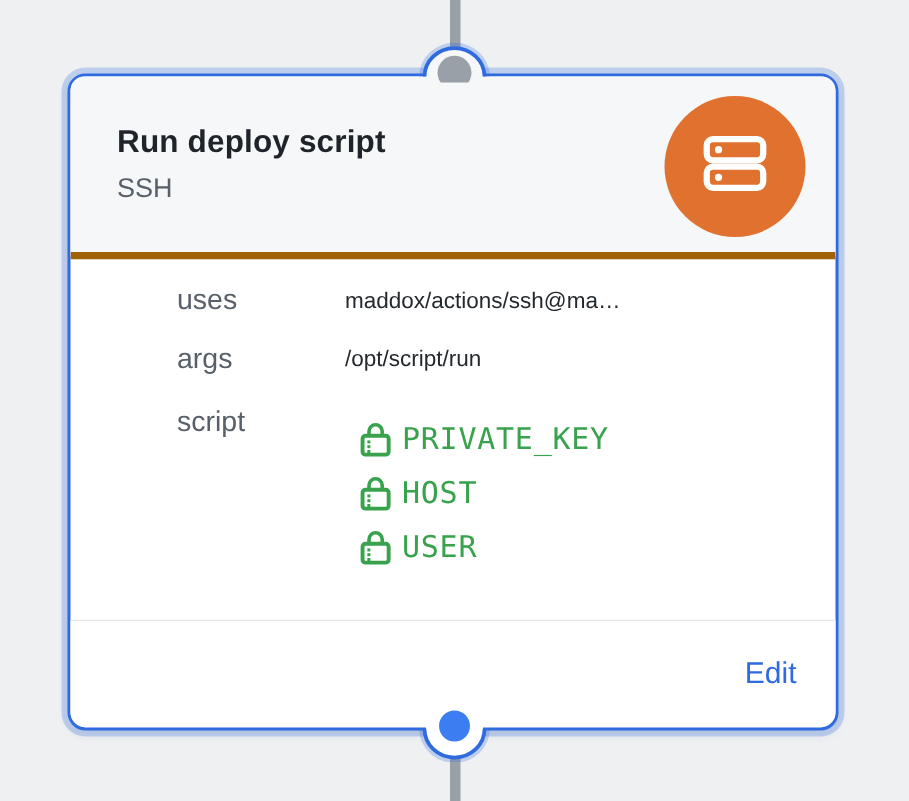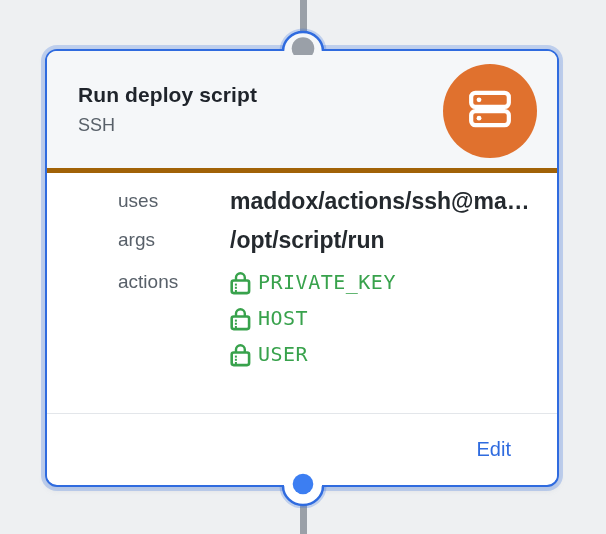--- a/index.html
+++ b/index.html
@@ -88,50 +88,50 @@
   }
   .field-label {
     width: 112px;
     flex: 0 0 auto;
     font-size: 19px;
     color: #586069;
     line-height: 30px;
     margin-left: 40px;
   }
   .field-value {
-    font-size: 23px;
-    font-weight: 700;
+    font-size: 15px;
+    font-weight: 400;
     color: #24292e;
     line-height: 30px;
     white-space: nowrap;
     overflow: hidden;
     max-width: 352px;
   }
-  .secrets-list { padding: 0; margin: 0; list-style: none; }
+  .secrets-list { padding: 0; margin: 10px; list-style: none; }
   .secret-item {
     display: flex;
     align-items: center;
     height: 36px;
   }
   .lock-icon { margin-right: 7px; display: inline-flex; }
   .secret-name {
     font-family: "DejaVu Sans Mono", monospace;
     font-size: 20px;
     letter-spacing: 0.5px;
     color: #38a24c;
     line-height: 36px;
   }
   .node-footer {
     box-sizing: border-box;
     border-top: 1px solid #e3e6ea;
     height: 71px;
     display: flex;
     align-items: center;
     justify-content: flex-end;
-    padding-right: 46px;
+    padding-right: 26px;
     border-radius: 0 0 9px 9px;
     background: #ffffff;
   }
   .edit-link {
     font-size: 20px;
     color: #2f6bdf;
     text-decoration: none;
     cursor: pointer;
   }
   
@@ -176,21 +176,21 @@
         <div class="field-label">uses</div>
         <div class="field-value">maddox/actions/ssh@ma…</div>
       </div>
 
       <div class="field-row">
         <div class="field-label">args</div>
         <div class="field-value">/opt/script/run</div>
       </div>
 
       <div class="field-row">
-        <div class="field-label" style="line-height:36px;">actions</div>
+        <div class="field-label" style="line-height:36px;">script</div>
         <ul class="secrets-list">
           <li class="secret-item">
             <span class="lock-icon">
               <svg width="21" height="25" viewBox="0 0 21 25" fill="none">
                 <path d="M6 10.5 V7.6 a4.4 4.4 0 0 1 8.8 0 V10.5" stroke="#38a24c" stroke-width="2.4"></path>
                 <rect x="1.7" y="10.5" width="17.4" height="12.6" rx="2" stroke="#38a24c" stroke-width="2.6"></rect>
                 <rect x="4.9" y="13.6" width="2" height="2" fill="#38a24c"></rect>
                 <rect x="4.9" y="16.8" width="2" height="2" fill="#38a24c"></rect>
                 <rect x="4.9" y="20" width="2" height="2" fill="#38a24c"></rect>
               </svg>

